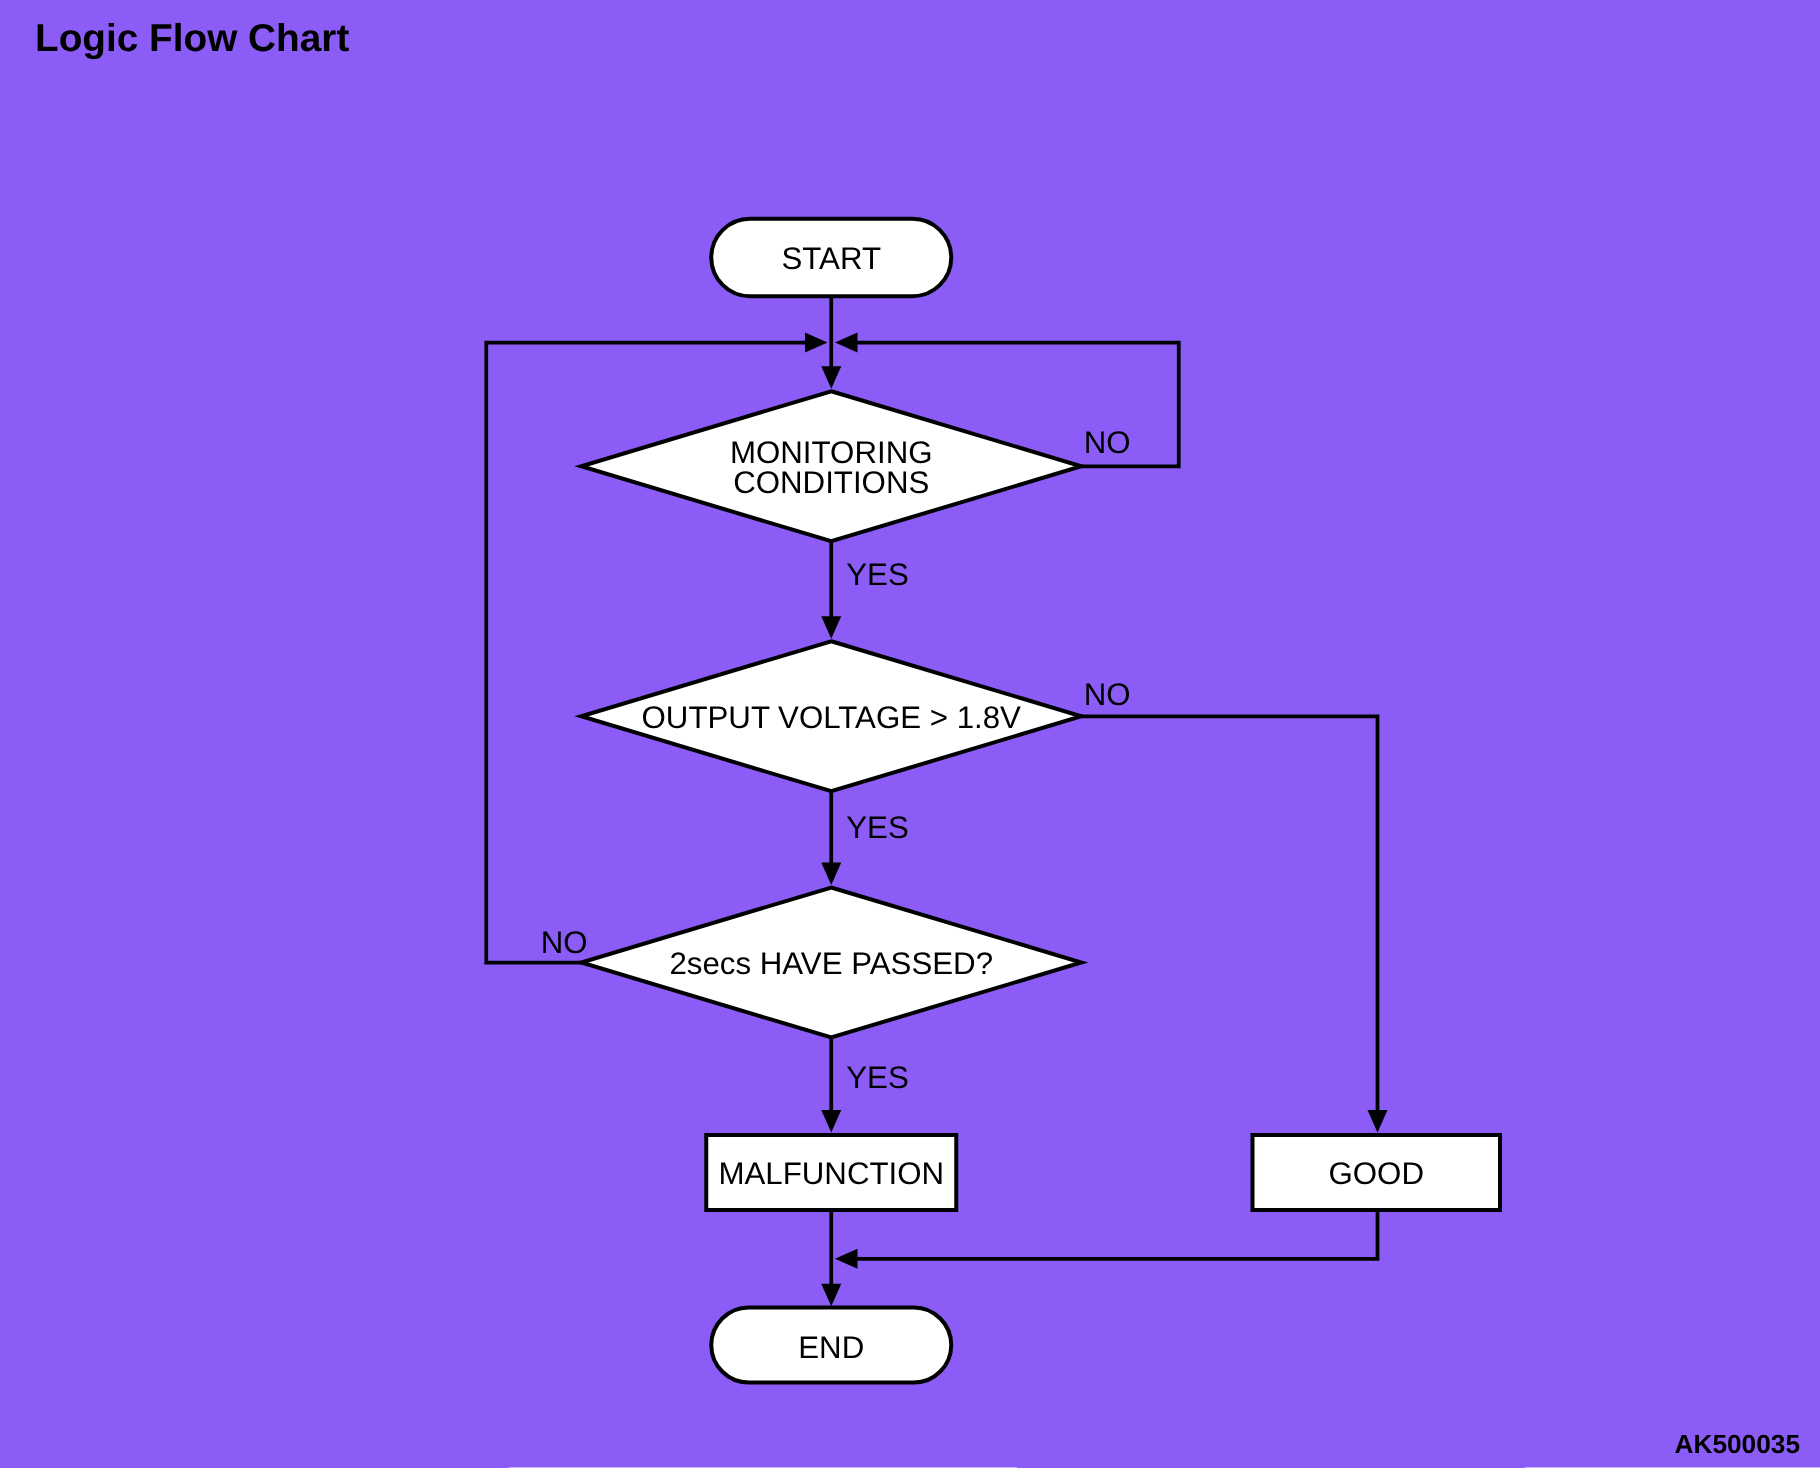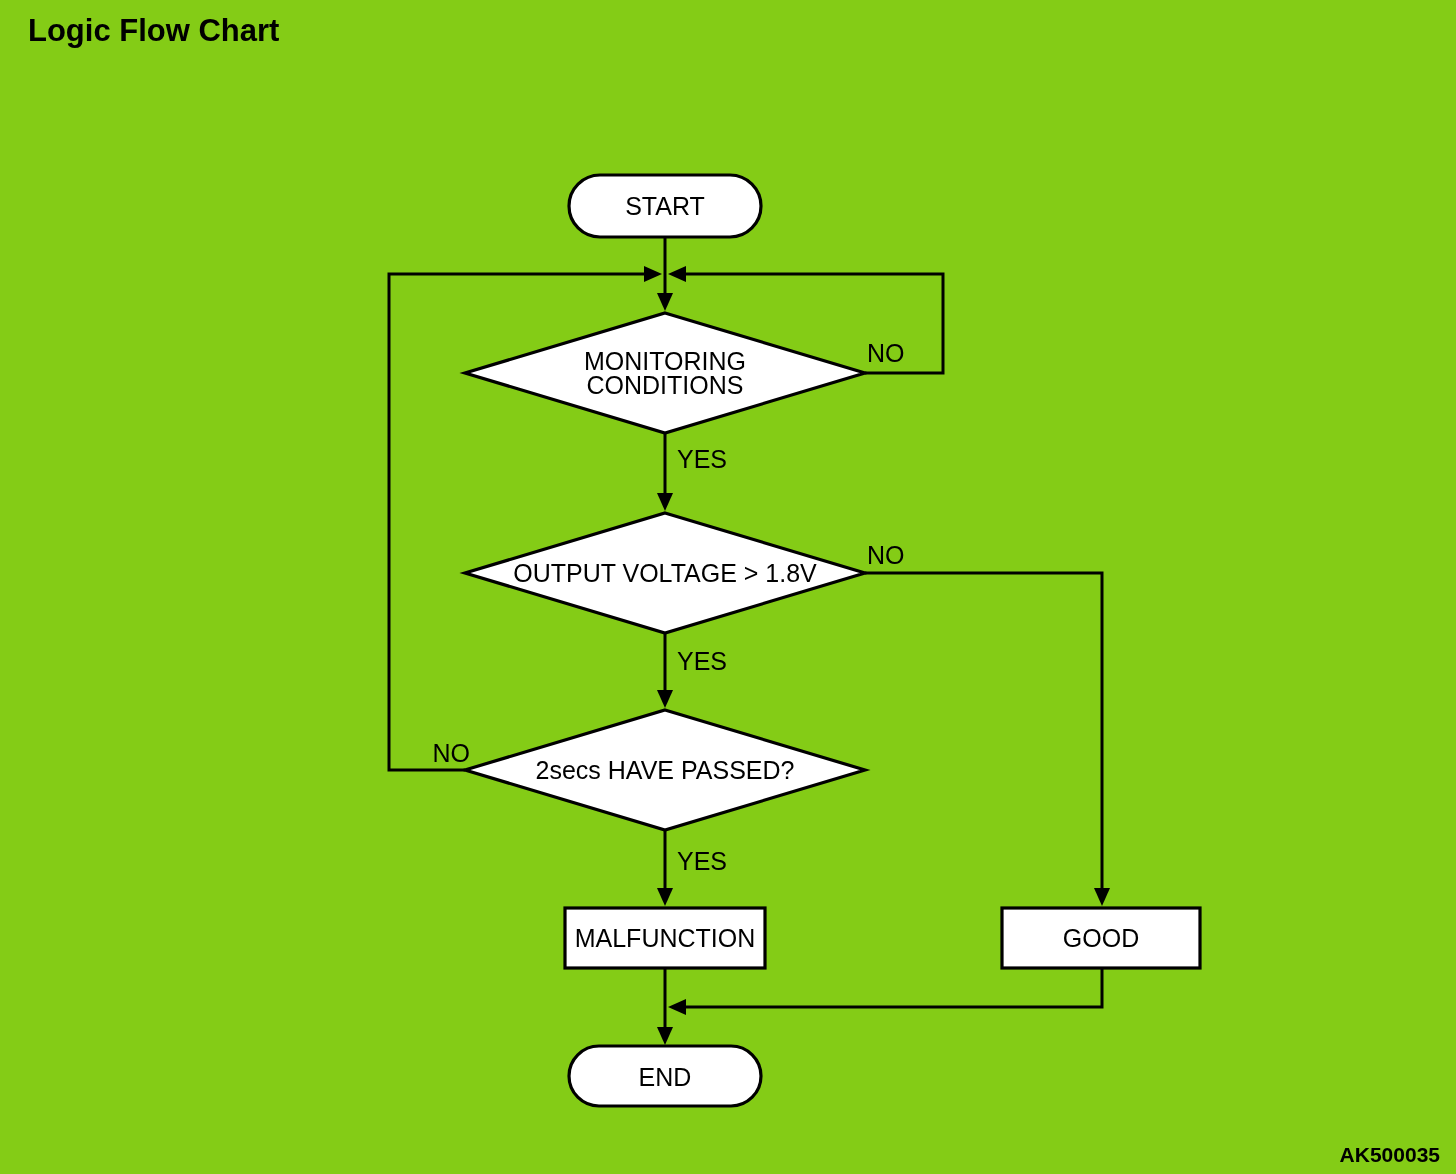--- a/index.html
+++ b/index.html
@@ -4,21 +4,21 @@
 <style>
   html, body {
     margin: 0;
     padding: 0;
     background: #ffffff;
   }
   .canvas {
     position: relative;
     width: 1456px;
     height: 1174px;
-    background: #84cc16;
+    background: #8b5cf6;
     overflow: hidden;
   }
   svg {
     display: block;
   }
   text {
     font-family: "Liberation Sans", sans-serif;
     fill: #000000;
   }
   .node-label {

